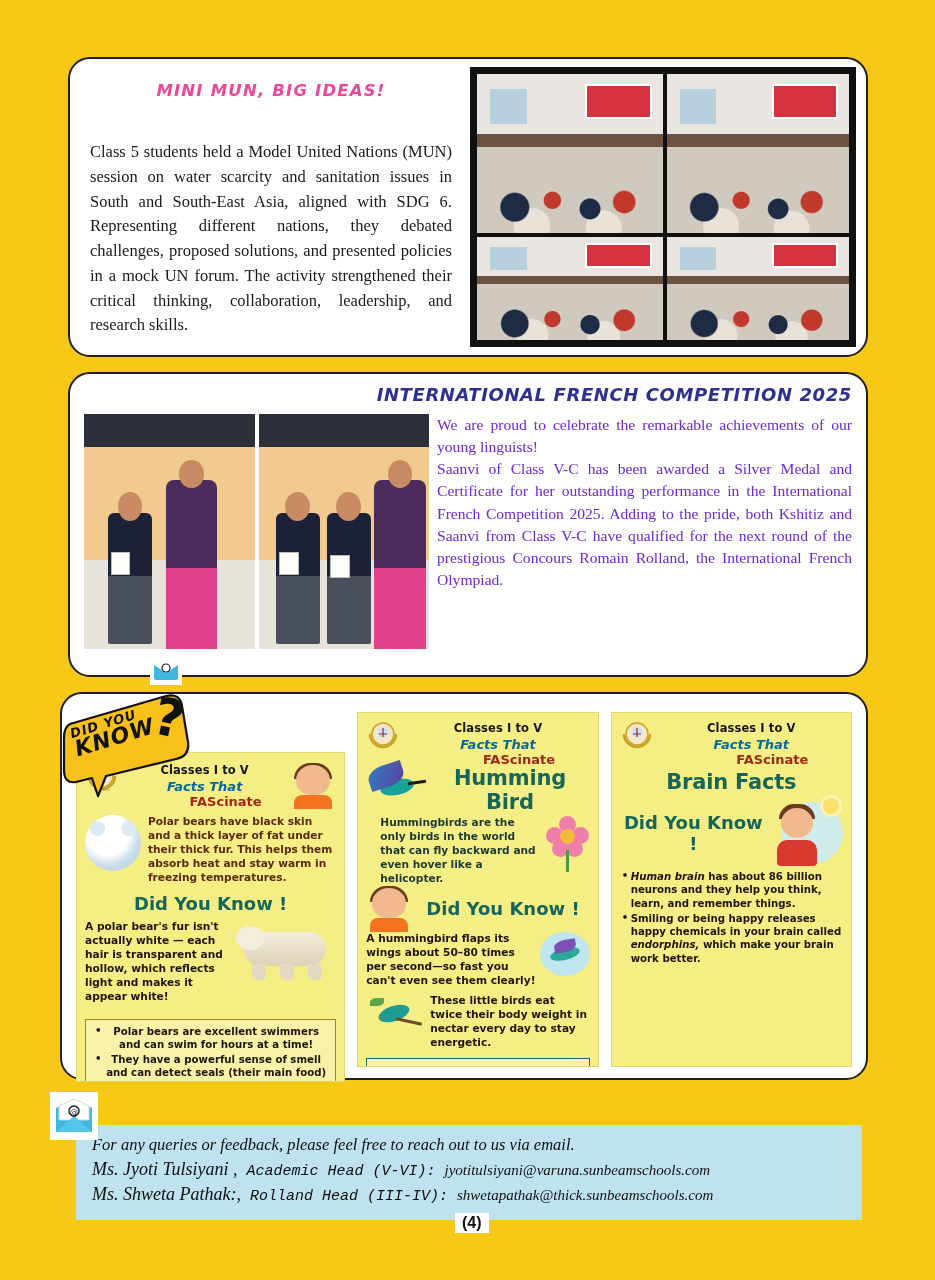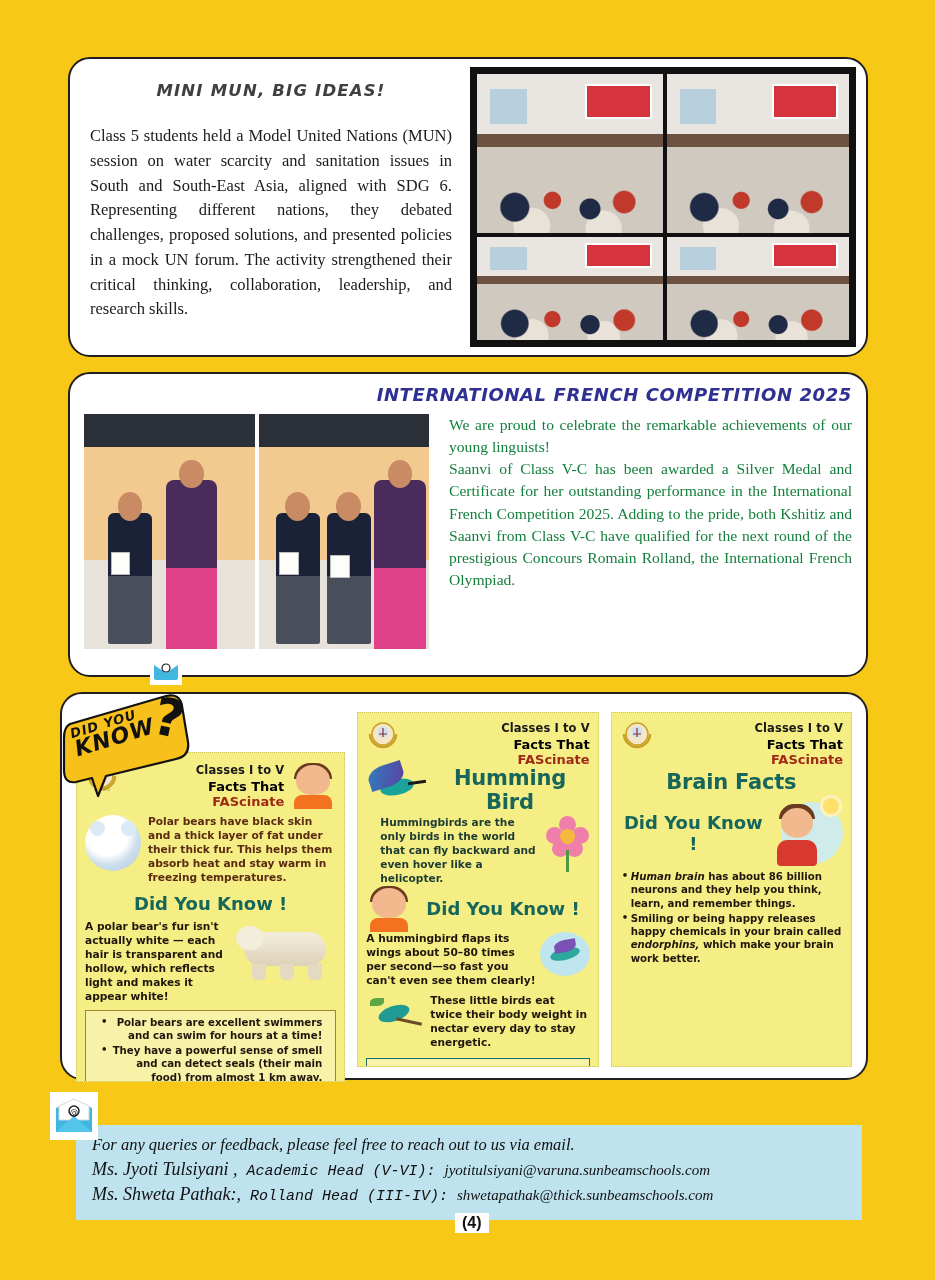--- a/index.html
+++ b/index.html
@@ -25,27 +25,27 @@
     box-sizing:border-box;
   }
 
   
   #sec-mun{ left:68px; top:57px; width:800px; height:300px; }
   .mun-inner{display:flex;height:100%;box-sizing:border-box;}
   .mun-text{width:400px;padding:22px 18px 10px 20px;box-sizing:border-box;}
   .script-head{
     font-family:"DejaVu Sans", sans-serif;
     font-weight:bold;font-style:italic;
-    color:#404040;
+    color:#ec4899;
     letter-spacing:1.2px;
     font-size:16.5px;
     text-align:center;
   }
   .mun-body{
-    margin-top:24px;
+    margin-top:40px;
     font-family:"Liberation Serif", serif;
     font-size:16.5px;line-height:1.5;
     color:#1a1a1a;text-align:justify;
   }
   .mun-photos{
     flex:1;margin:8px 10px 8px 0;
     border:3px solid #111;
     display:grid;
     grid-template-columns:1.02fr 1fr;
     grid-template-rows:1.55fr 1fr;
@@ -91,23 +91,23 @@
   .fr-shot .kid{position:absolute;bottom:2%;width:26%;height:56%;
     background:linear-gradient(#1b2238 0 48%, #4a4f5c 48% 100%);border-radius:6px 6px 2px 2px;}
   .fr-shot .kid:before{content:"";position:absolute;left:22%;top:-16%;width:56%;height:22%;
     background:#c98b63;border-radius:50%;}
   .fr-shot .cert{position:absolute;width:40%;height:16%;background:#fdfdfa;border:1px solid #bbb;}
   .fr-shot .teach{position:absolute;bottom:0;width:30%;height:72%;
     background:linear-gradient(#4a2b5c 0 52%, #e0418a 52% 100%);border-radius:8px 8px 0 0;}
   .fr-shot .teach:before{content:"";position:absolute;left:26%;top:-12%;width:48%;height:17%;
     background:#c98b63;border-radius:50%;}
   .fr-text{
-    flex:1;padding-left:20px;
+    flex:1;padding-left:8px;
     font-family:"Liberation Serif", serif;
-    font-size:15.6px;line-height:1.42;color:#15803d;text-align:justify;
+    font-size:15.6px;line-height:1.42;color:#6d28d9;text-align:justify;
   }
   .fr-text p{margin:0;}
 
   
   #sec-facts{ left:60px; top:692px; width:808px; height:388px; }
   .facts-row{
     display:flex;gap:12px;height:100%;
     padding:18px 14px 10px 14px;box-sizing:border-box;
     align-items:flex-start;
   }
@@ -122,23 +122,23 @@
   #fc-bear{width:288px;height:330px;margin-top:40px;padding:10px 8px 6px 8px;}
   #fc-bird{width:258px;height:355px;padding:8px 8px 6px 8px;}
   #fc-brain{width:258px;height:355px;padding:8px 8px 6px 8px;}
 
   .crest{
     width:34px;height:30px;flex:0 0 34px;position:relative;
   }
   .crest svg{display:block;}
 
   .fc-top{display:flex;align-items:flex-start;gap:6px;}
-  .fc-titles{flex:1;text-align:right;}
+  .fc-titles{flex:1;text-align:center;}
   .cls{font-size:11.5px;font-weight:bold;color:#171717;letter-spacing:.1px;}
-  .ft1{font-size:13px;font-weight:bold;color:#000000;margin-top:2px;}
+  .ft1{font-size:13px;font-weight:bold;color:#0369a1;margin-top:2px;font-style:italic;}
   .ft2{font-size:13px;font-weight:bold;color:#A02816;margin-left:42px;}
   .bigtitle{
     font-size:21px;font-weight:bold;color:#16665C;
     text-align:center;margin:3px 0 2px 0;letter-spacing:-.2px;
   }
   .dyk{
     font-size:18px;font-weight:bold;color:#16665C;text-align:center;
     margin:8px 0 4px 0;
   }
   .para{
@@ -392,21 +392,21 @@
           <div class="para black" style="flex:1">A polar bear's fur isn't actually white — each hair is transparent and hollow, which reflects light and makes it appear white!</div>
           <div class="bear-big">
             <div class="b"></div>
               <div class="h"></div>
             <div class="l1"></div>
               <div class="l2"></div>
               <div class="l3"></div>
           </div>
         </div>
 
-        <div class="hl-box gold" style="text-align:right;margin-top:6px;padding:5px 13px;">
+        <div class="hl-box gold" style="text-align:center;margin-top:15px;padding:5px 7px;">
           <ul class="bul">
             <li>Polar bears are excellent swimmers and can swim for hours at a time!</li>
             <li>They have a powerful sense of smell and can detect seals (their main food) from almost 1 km away.</li>
           </ul>
         </div>
       </div>
 
       <div class="fcard" id="fc-bird">
         <div class="fc-top">
           <div class="crest">

